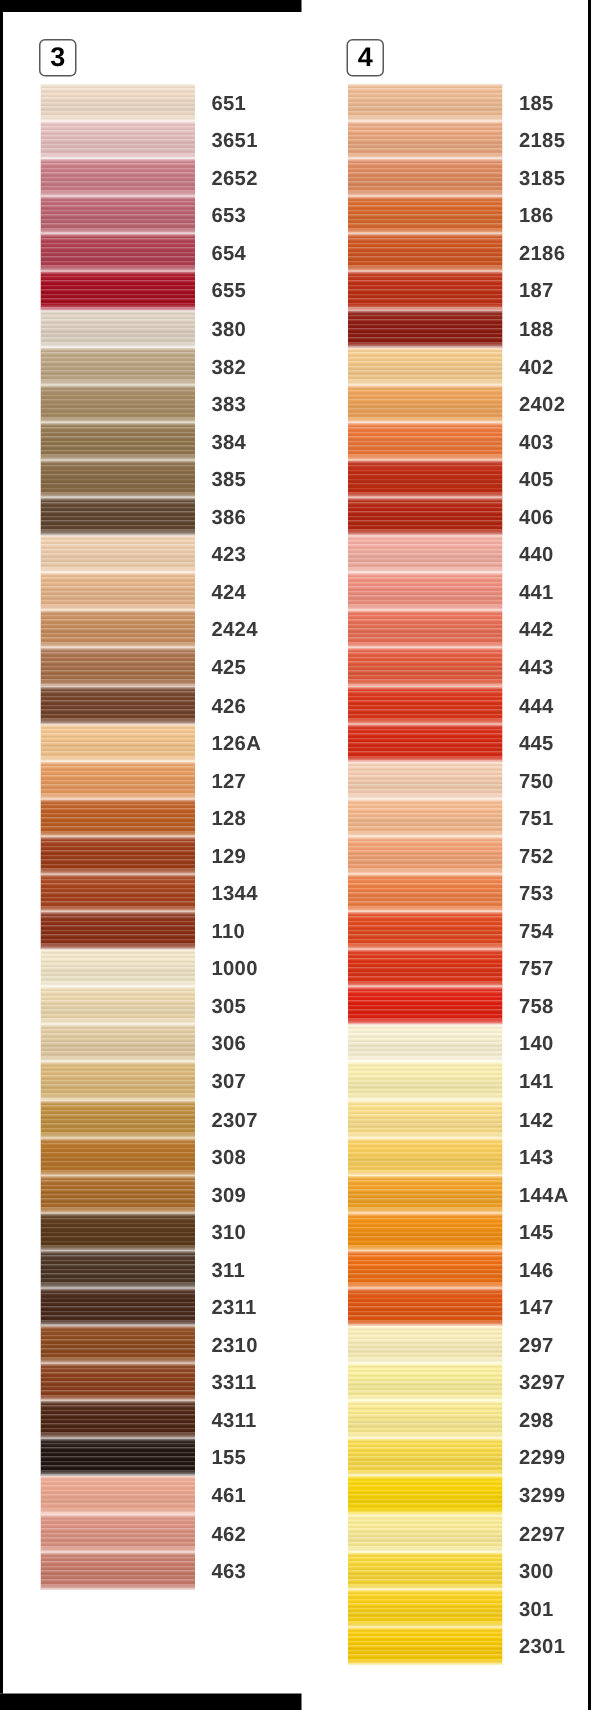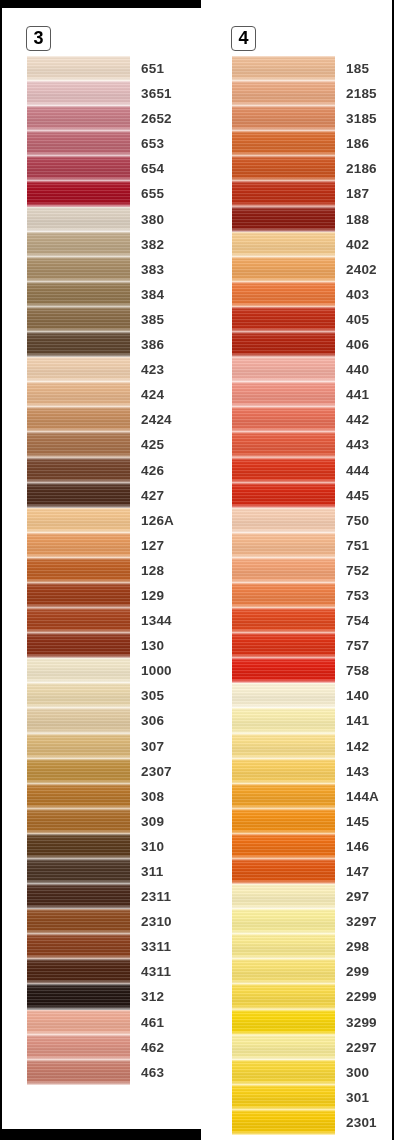--- a/index.html
+++ b/index.html
@@ -282,28 +282,20 @@
           <div class="swatch-row">
             <div class="swatch">
               <div class="base" style="background: rgb(116, 67, 42);"></div>
               <div class="strands"></div>
               <div class="shade"></div>
             </div>
             <div class="swatch-code">426</div>
           </div>
           <div class="swatch-row">
             <div class="swatch">
-              <div class="base" style="background: rgb(79, 44, 28);"></div>
-              <div class="strands"></div>
-              <div class="shade"></div>
-            </div>
-            <div class="swatch-code">427</div>
-          </div>
-          <div class="swatch-row">
-            <div class="swatch">
               <div class="base" style="background: rgb(244, 197, 140);"></div>
               <div class="strands"></div>
               <div class="shade"></div>
             </div>
             <div class="swatch-code">126A</div>
           </div>
           <div class="swatch-row">
             <div class="swatch">
               <div class="base" style="background: rgb(232, 154, 93);"></div>
               <div class="strands"></div>
@@ -334,21 +326,21 @@
               <div class="shade"></div>
             </div>
             <div class="swatch-code">1344</div>
           </div>
           <div class="swatch-row">
             <div class="swatch">
               <div class="base" style="background: rgb(140, 47, 21);"></div>
               <div class="strands"></div>
               <div class="shade"></div>
             </div>
-            <div class="swatch-code">130</div>
+            <div class="swatch-code">110</div>
           </div>
           <div class="swatch-row">
             <div class="swatch">
               <div class="base" style="background: rgb(242, 231, 201);"></div>
               <div class="strands"></div>
               <div class="shade"></div>
             </div>
             <div class="swatch-code">1000</div>
           </div>
           <div class="swatch-row">
@@ -446,21 +438,21 @@
               <div class="shade"></div>
             </div>
             <div class="swatch-code">4311</div>
           </div>
           <div class="swatch-row">
             <div class="swatch">
               <div class="base" style="background: rgb(34, 21, 17);"></div>
               <div class="strands"></div>
               <div class="shade"></div>
             </div>
-            <div class="swatch-code">312</div>
+            <div class="swatch-code">155</div>
           </div>
           <div class="swatch-row">
             <div class="swatch">
               <div class="base" style="background: rgb(238, 169, 146);"></div>
               <div class="strands"></div>
               <div class="shade"></div>
             </div>
             <div class="swatch-code">461</div>
           </div>
           <div class="swatch-row">
@@ -764,28 +756,20 @@
             </div>
             <div class="swatch-code">3297</div>
           </div>
           <div class="swatch-row">
             <div class="swatch">
               <div class="base" style="background: rgb(251, 235, 143);"></div>
               <div class="strands"></div>
               <div class="shade"></div>
             </div>
             <div class="swatch-code">298</div>
-          </div>
-          <div class="swatch-row">
-            <div class="swatch">
-              <div class="base" style="background: rgb(251, 228, 115);"></div>
-              <div class="strands"></div>
-              <div class="shade"></div>
-            </div>
-            <div class="swatch-code">299</div>
           </div>
           <div class="swatch-row">
             <div class="swatch">
               <div class="base" style="background: rgb(251, 220, 74);"></div>
               <div class="strands"></div>
               <div class="shade"></div>
             </div>
             <div class="swatch-code">2299</div>
           </div>
           <div class="swatch-row">

